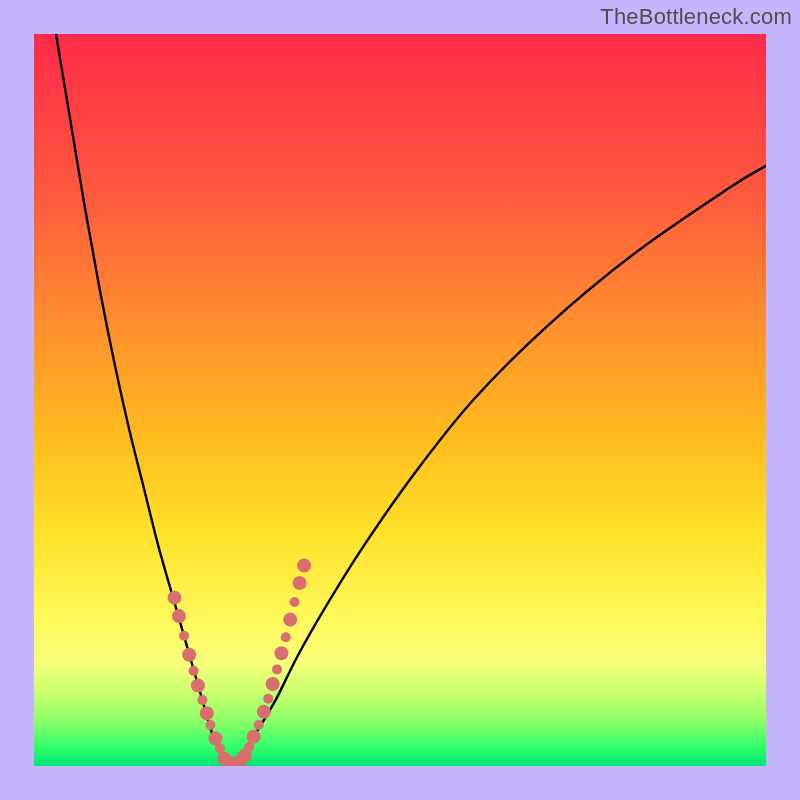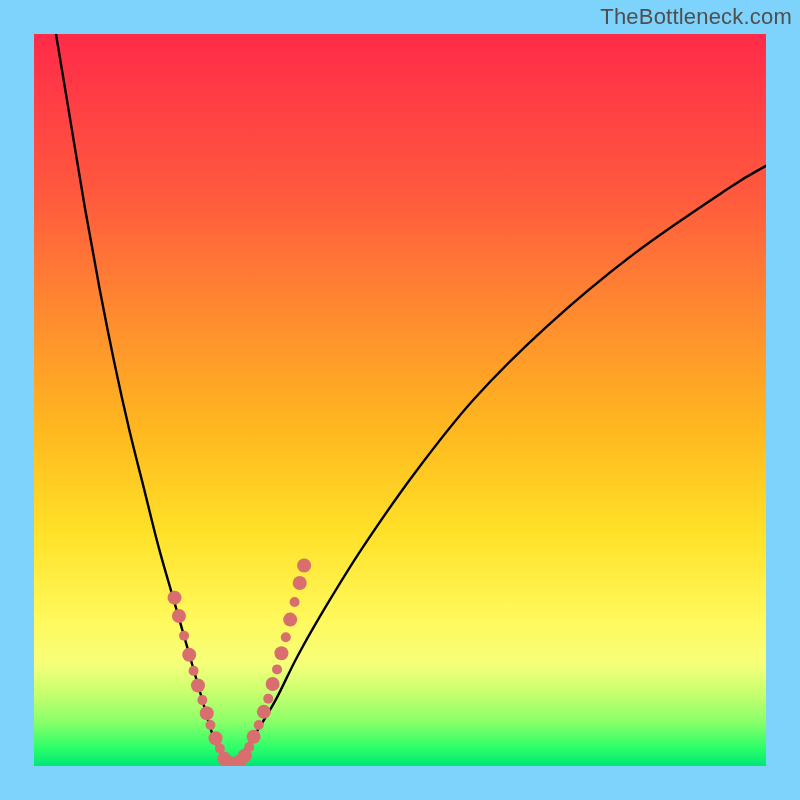--- a/index.html
+++ b/index.html
@@ -8,21 +8,21 @@
     width: 800px;
     height: 800px;
     overflow: hidden;
     background: #000;
     font-family: Arial, Helvetica, sans-serif;
   }
   .frame {
     position: relative;
     width: 800px;
     height: 800px;
-    background: #7dd3fc;
+    background: #c4b5fd;
   }
   .watermark {
     position: absolute;
     top: 4px;
     right: 8px;
     color: #4f4f4f;
     font-size: 22px;
     font-weight: 400;
     letter-spacing: 0.2px;
     z-index: 10;

